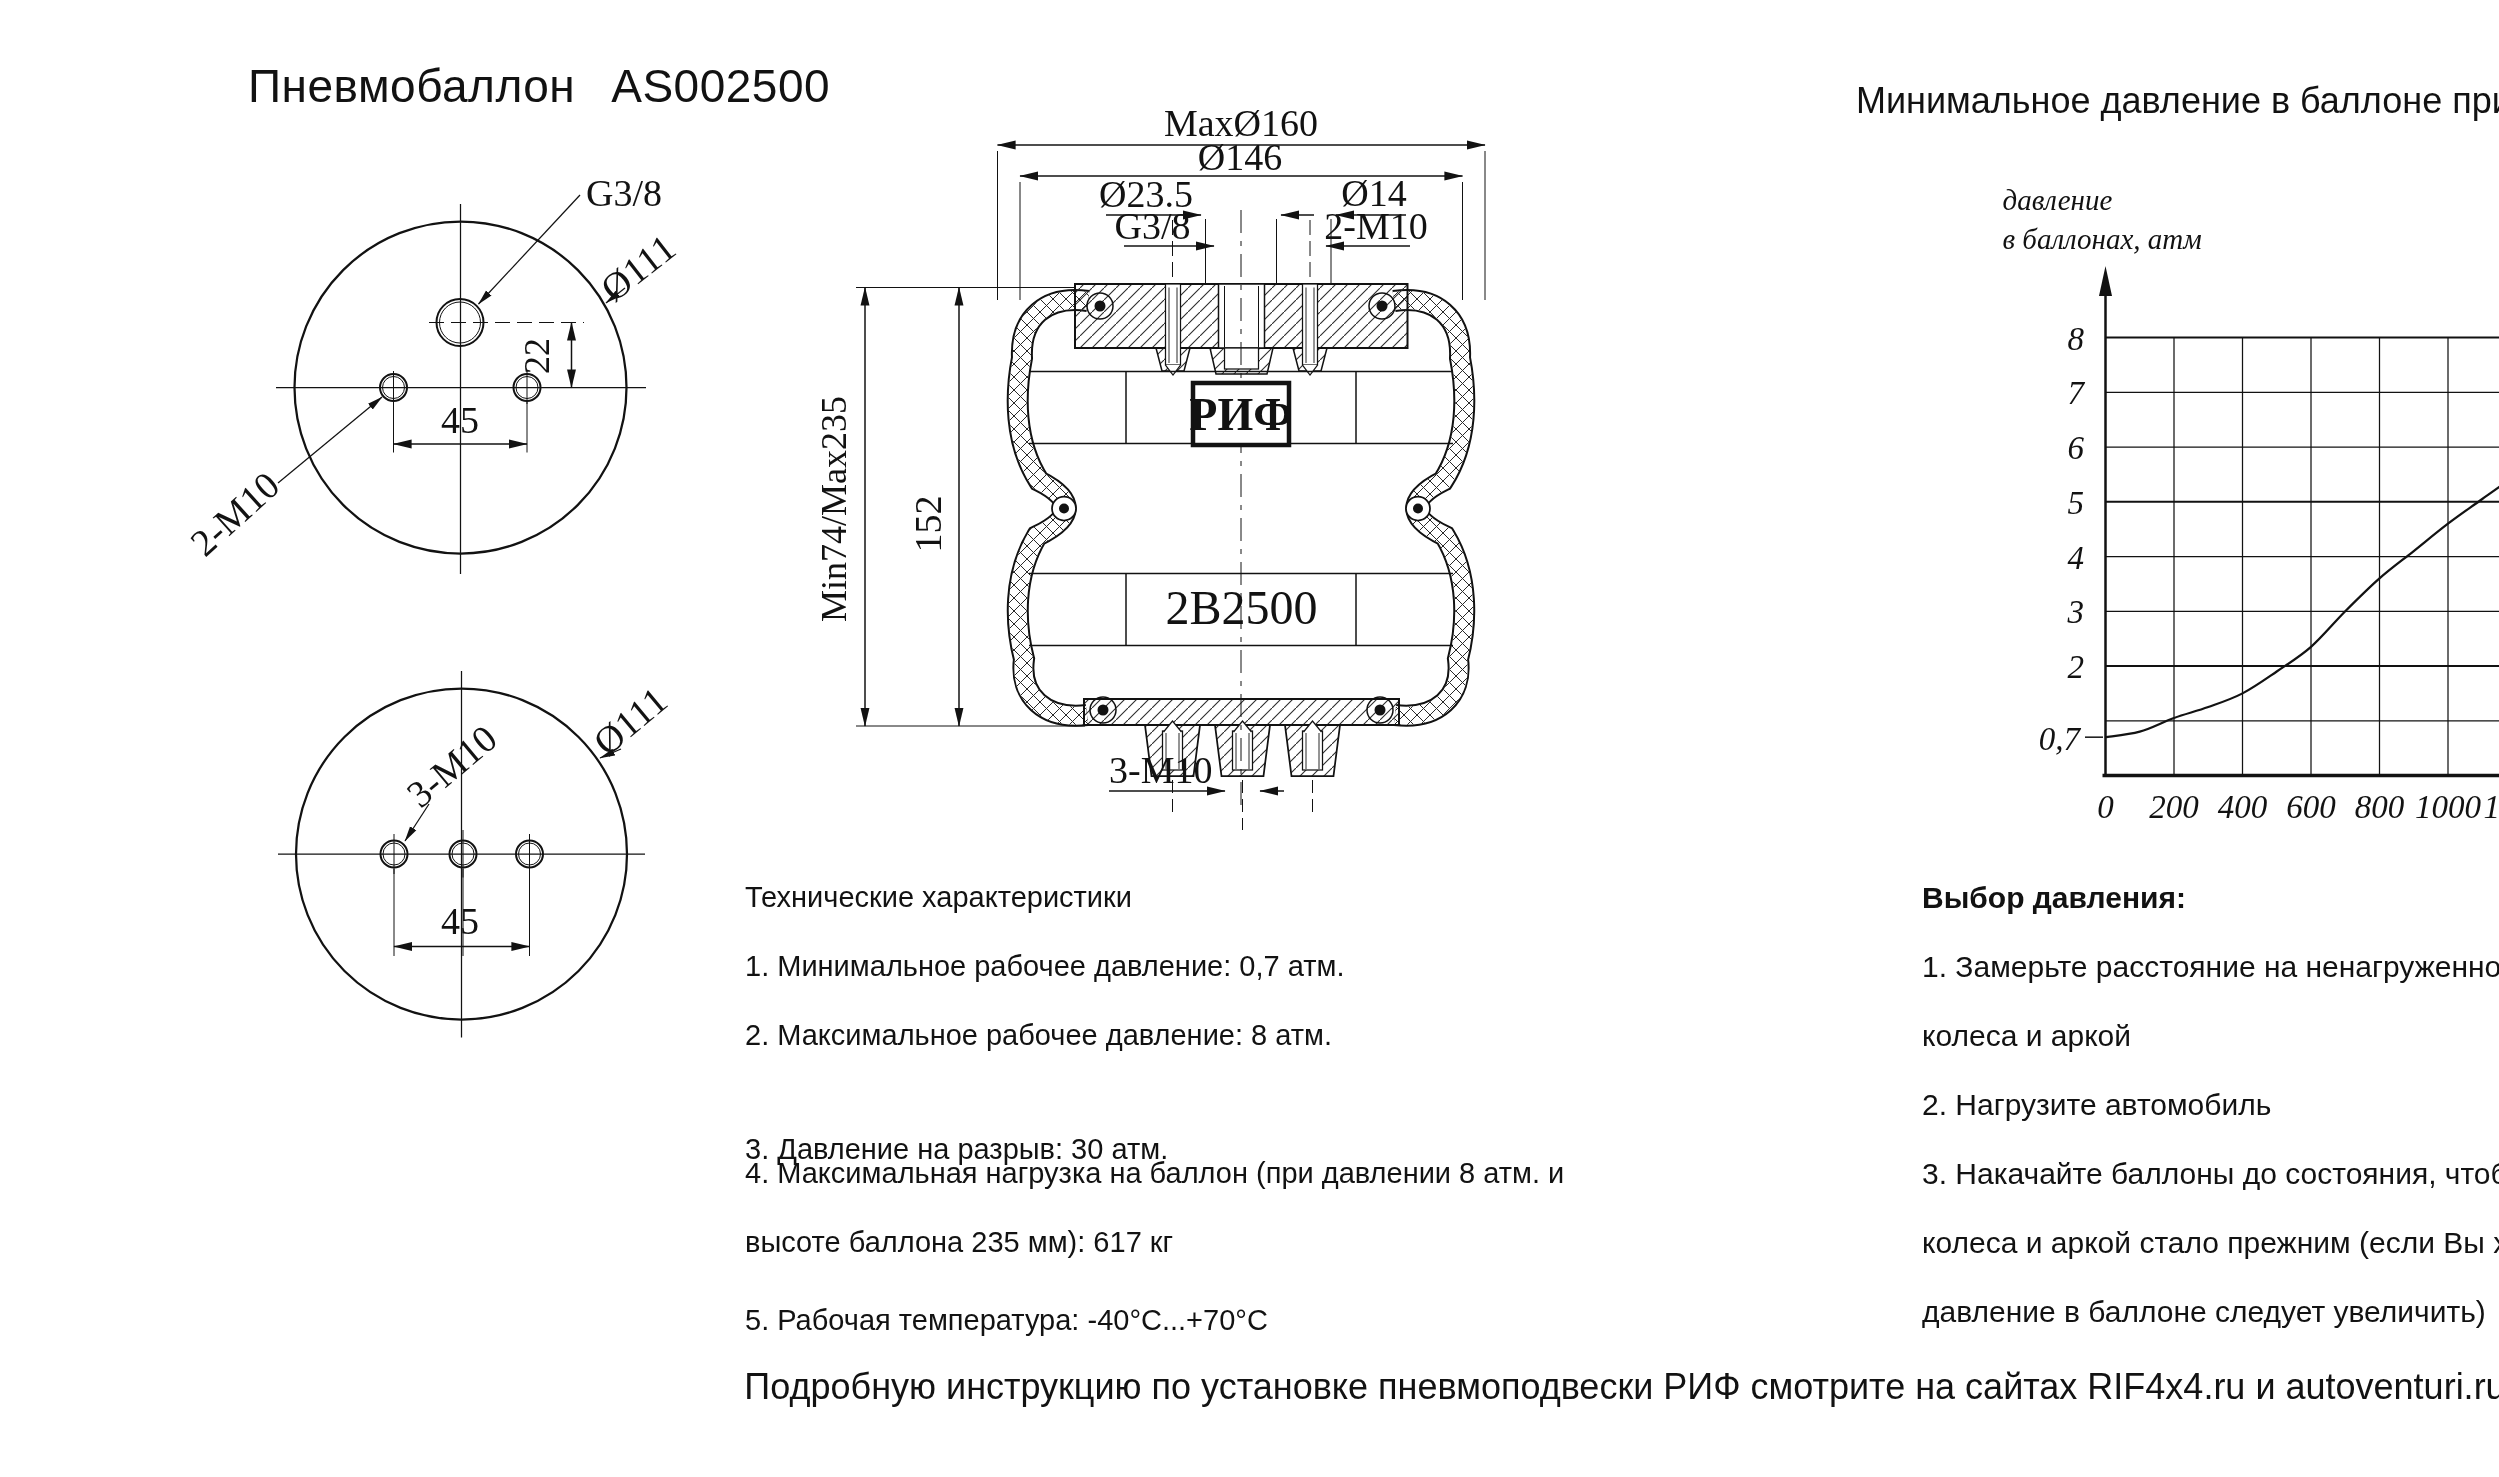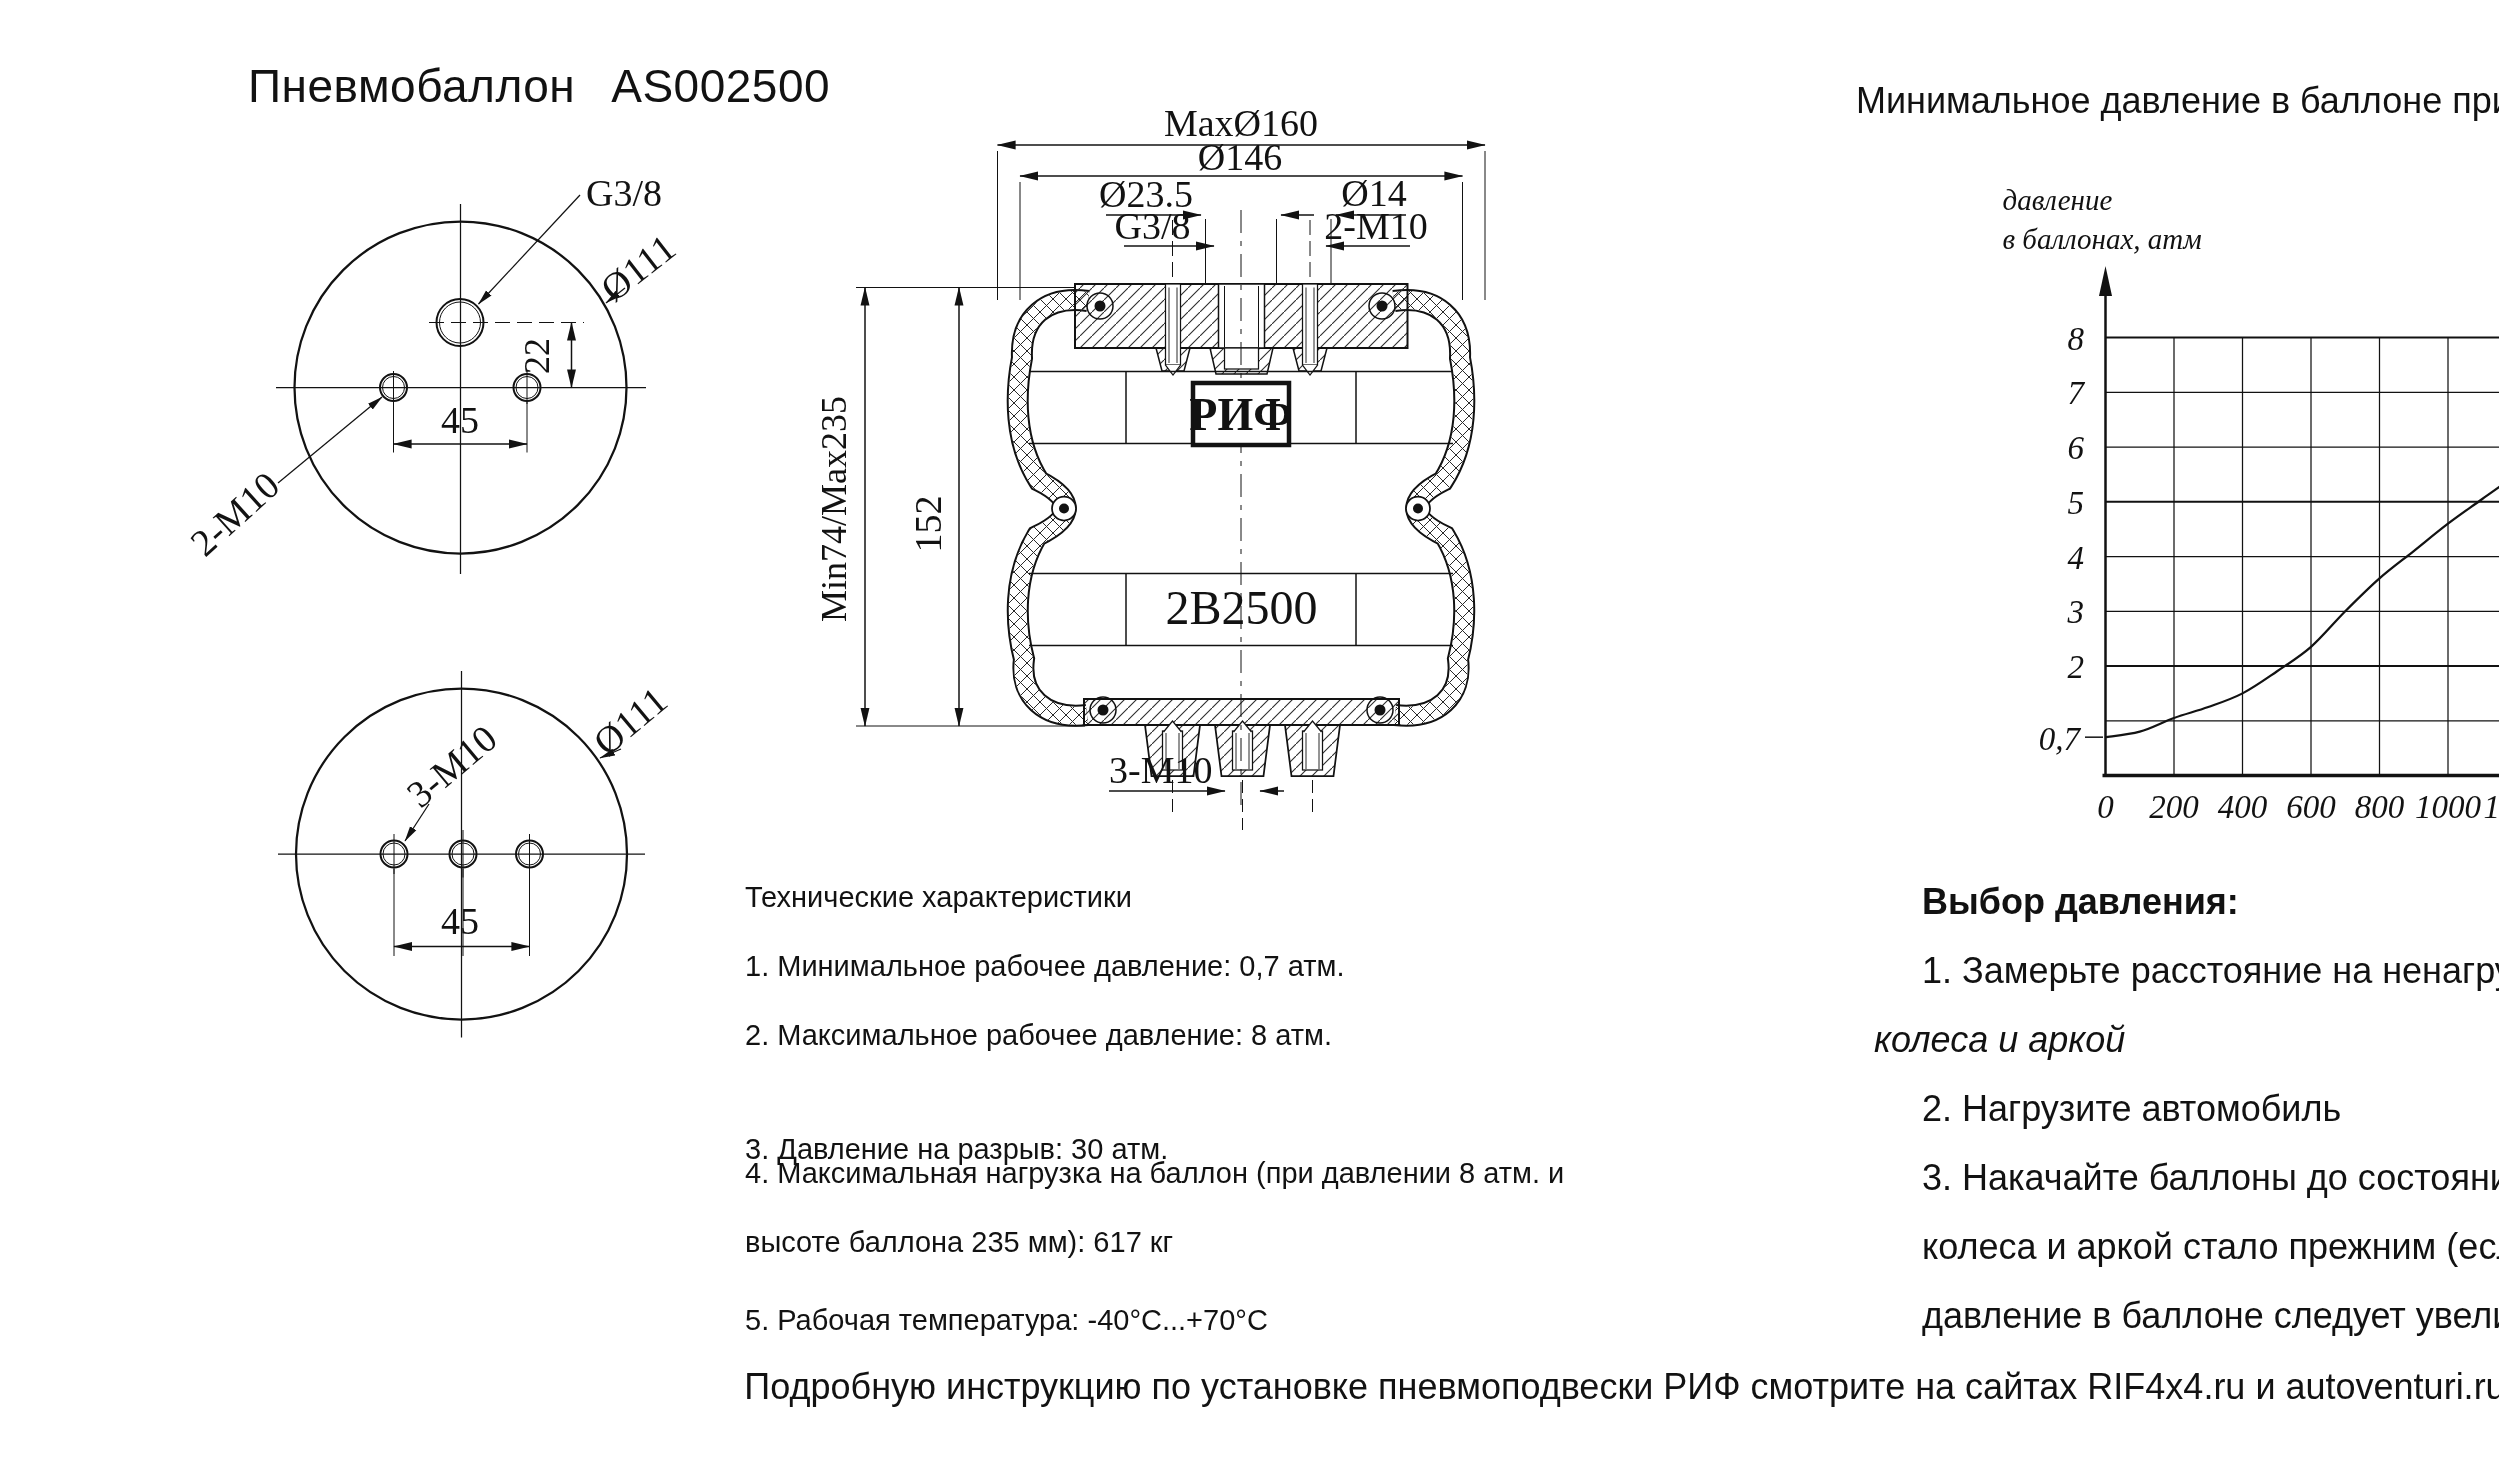--- a/index.html
+++ b/index.html
@@ -6,21 +6,21 @@
   body{
     width:3258px;height:1478px;position:relative;background:#ffffff;
     font-family:"Liberation Sans",sans-serif;color:#121212;overflow:hidden;
   }
   .abs{position:absolute;white-space:nowrap;}
   #art{position:absolute;left:0;top:0;}
   .page-title{font-size:46px;letter-spacing:0.5px;text-align:right;}
   .page-title .model{margin-left:36px;}
   .chart-title{font-size:36px;}
   .spec-line{font-size:29px;}
-  .guide-line{font-size:36px;}
+  .guide-line{font-size:30px;}
   .bold{font-weight:bold;}
   .footer{font-size:36px;text-align:center;width:2250px;}
   svg text{fill:#121212;}
   .dimtxt{font-family:"Liberation Serif",serif;font-size:76px;}
   .dimtxt-s{font-family:"Liberation Serif",serif;font-size:72px;}
   .cadital{font-family:"Liberation Serif",serif;font-style:italic;font-size:66px;}
   .cadital-s{font-family:"Liberation Serif",serif;font-style:italic;font-size:58px;}
   .brand{font-family:"Liberation Serif",serif;font-weight:bold;font-size:92px;}
   .model2{font-family:"Liberation Serif",serif;font-size:96px;}
 </style>
@@ -291,21 +291,21 @@
   <div class="abs spec-line" style="left:745px;top:1019px;">2. Максимальное рабочее давление: 8 атм.</div>
   <div class="abs spec-line" style="left:745px;top:1088px;margin-top:45px;">3. Давление на разрыв: 30 атм.</div>
   <div class="abs spec-line" style="left:745px;top:1157px;">4. Максимальная нагрузка на баллон (при давлении 8 атм. и</div>
   <div class="abs spec-line" style="left:745px;top:1226px;">высоте баллона 235 мм): 617 кг</div>
   <div class="abs spec-line" style="left:745px;top:1295px;margin-top:9px;">5. Рабочая температура: -40°С...+70°С</div>
 </div>
 
 <div>
   <div class="abs guide-line bold" style="left:1922px;top:881px;">Выбор давления:</div>
   <div class="abs guide-line" style="left:1922px;top:950px;">1. Замерьте расстояние на ненагруженном автомобиле между центром</div>
-  <div class="abs guide-line" style="left:1874px;top:1019px;font-style:italic;">колеса и аркой</div>
+  <div class="abs guide-line" style="left:1922px;top:1019px;">колеса и аркой</div>
   <div class="abs guide-line" style="left:1922px;top:1088px;">2. Нагрузите автомобиль</div>
   <div class="abs guide-line" style="left:1922px;top:1157px;">3. Накачайте баллоны до состояния, чтобы расстояние между центром</div>
   <div class="abs guide-line" style="left:1922px;top:1226px;">колеса и аркой стало прежним (если Вы хотите приподнять автомобиль,</div>
   <div class="abs guide-line" style="left:1922px;top:1295px;">давление в баллоне следует увеличить)</div>
 </div>
 
 <div class="abs footer" style="left:500px;top:1366px;">Подробную инструкцию по установке пневмоподвески РИФ смотрите на сайтах RIF4x4.ru и autoventuri.ru</div>
 
 
 </body></html>

